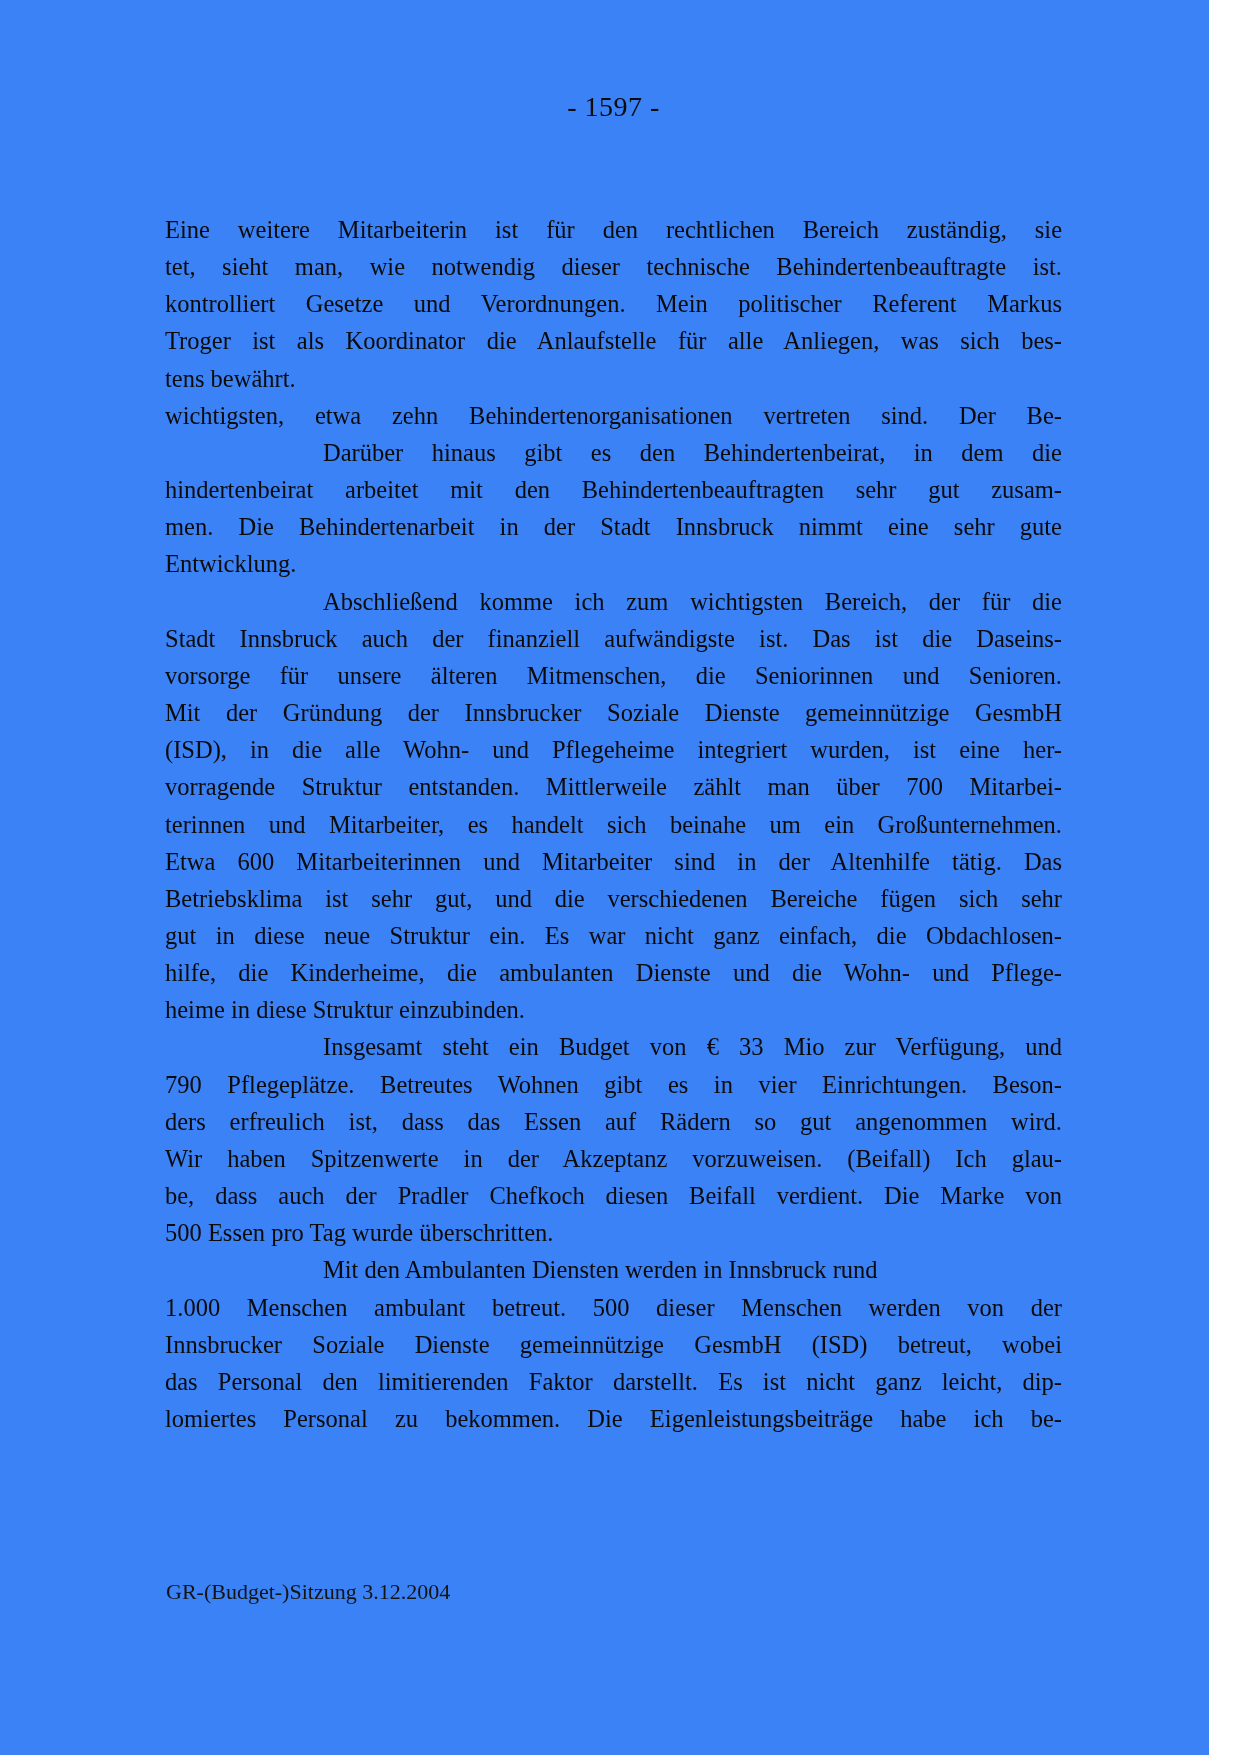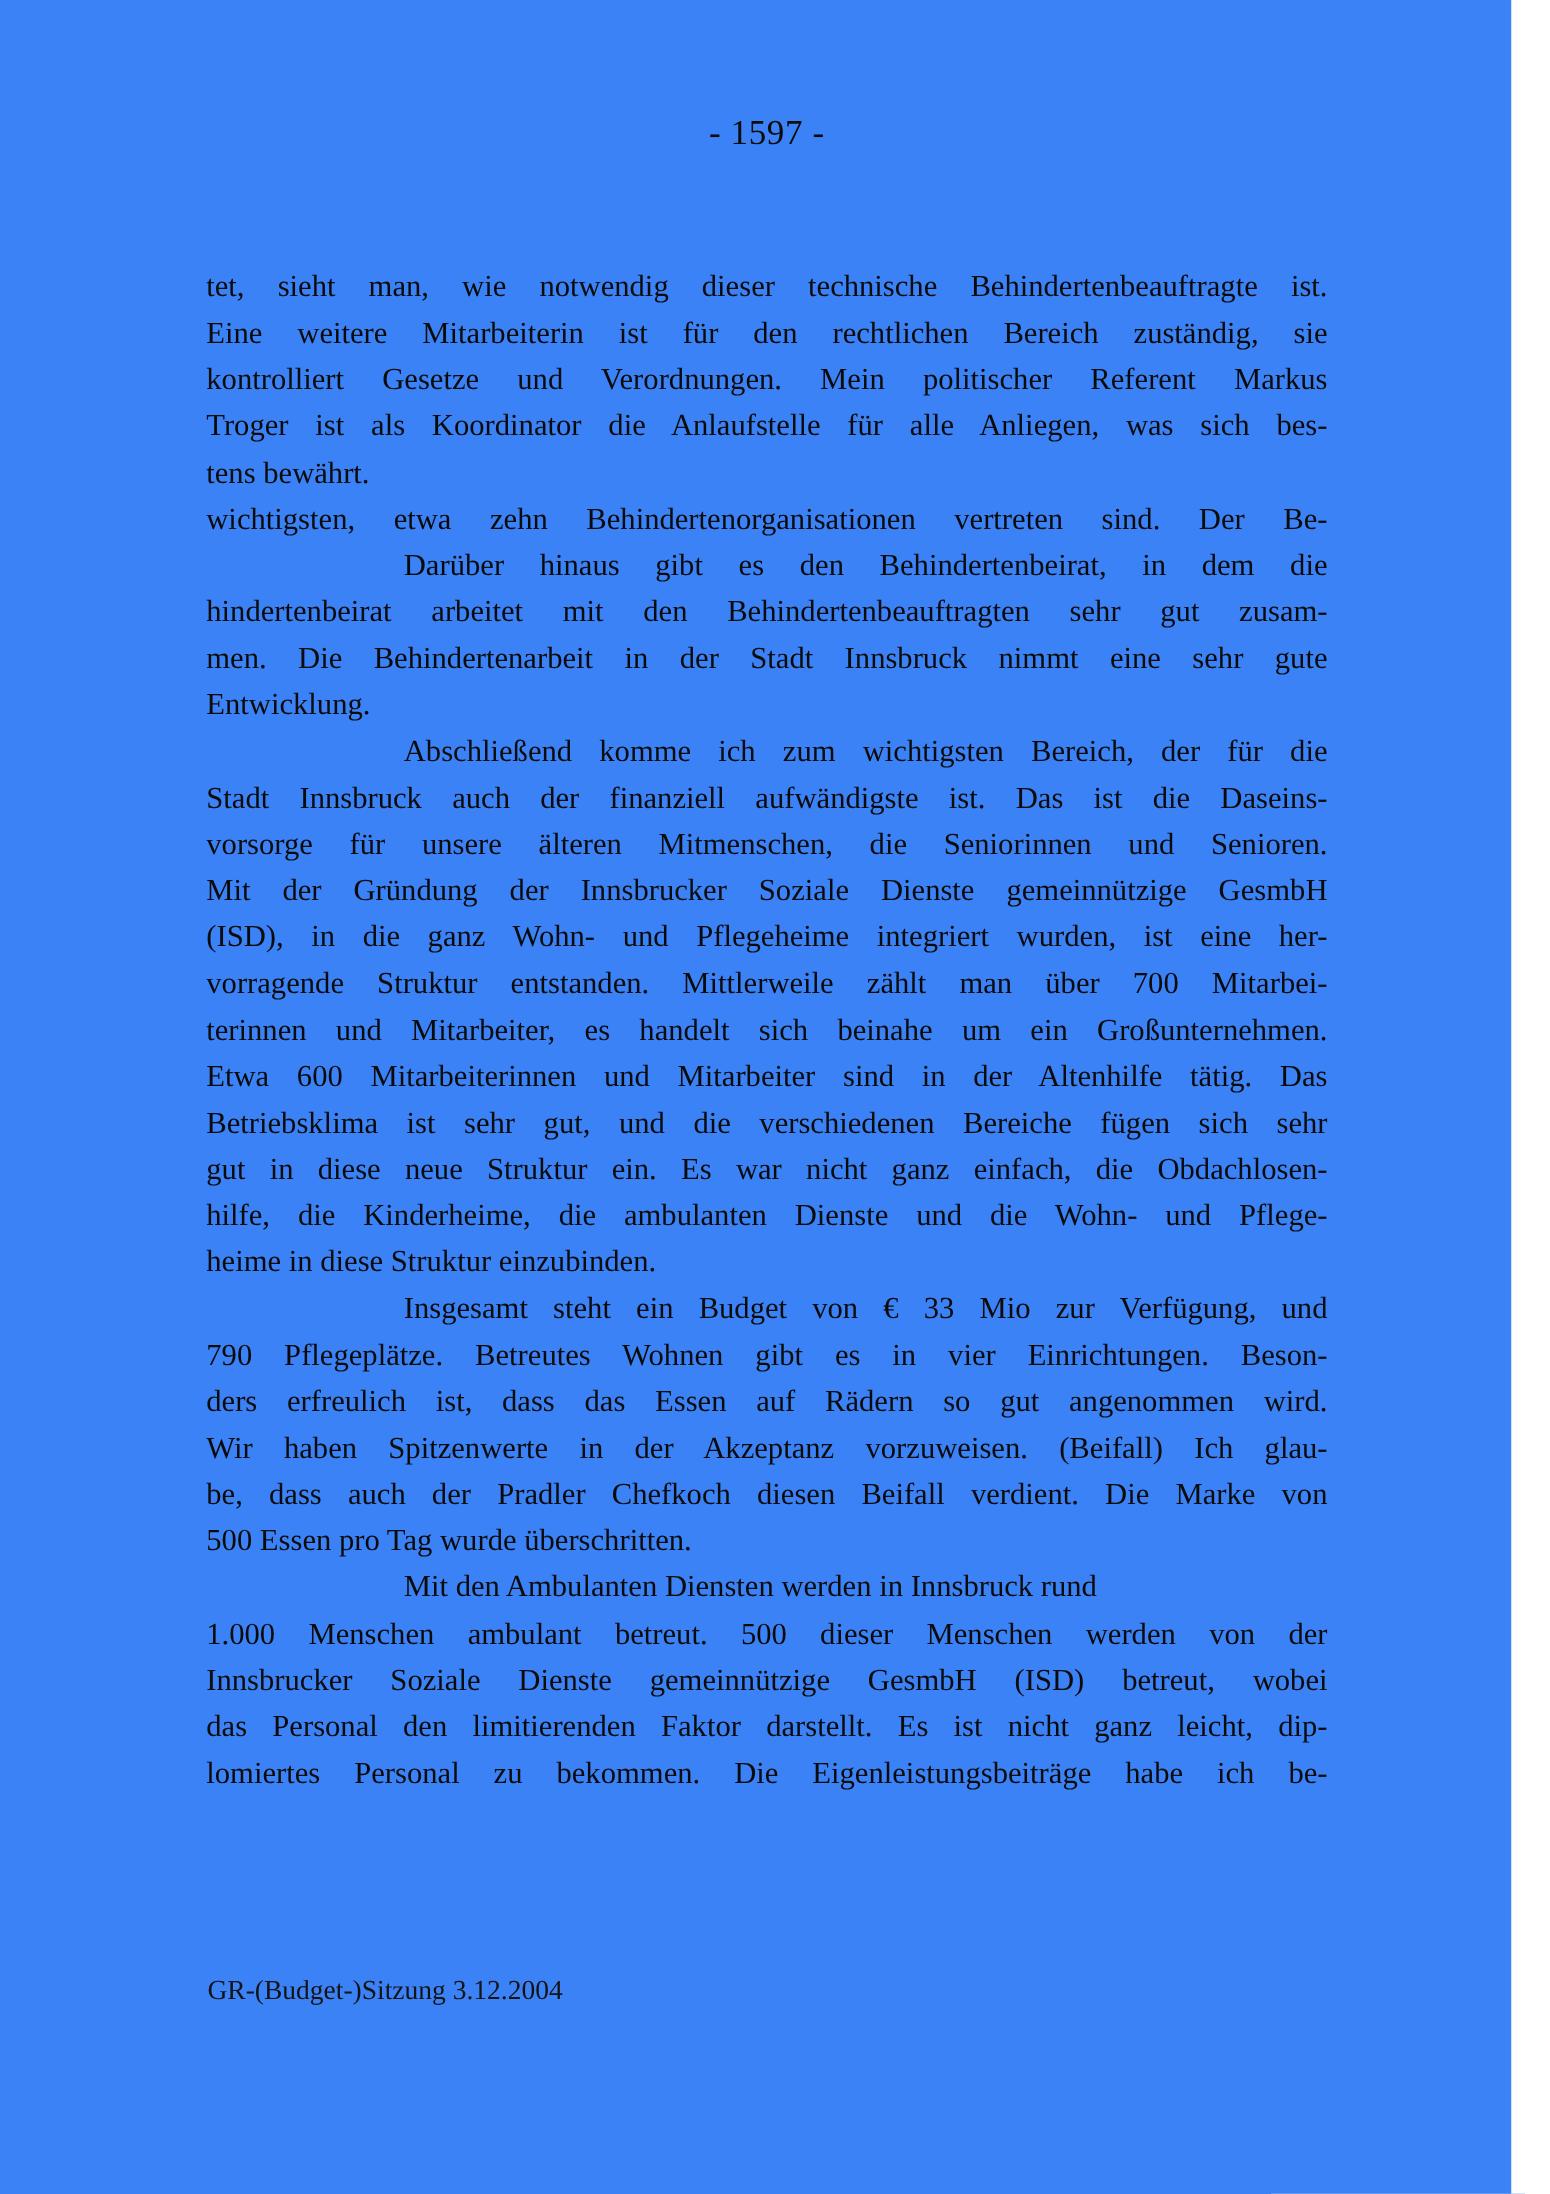--- a/index.html
+++ b/index.html
@@ -56,35 +56,35 @@
     color: #141414;
   }
 </style>
 </head>
 <body>
 
 <div class="page">
   <div class="page-number">- 1597 -</div>
 
   <div class="doc-body">
+      <div class="line">Eine weitere Mitarbeiterin ist für den rechtlichen Bereich zuständig, sie</div>
       <div class="line">tet, sieht man, wie notwendig dieser technische Behindertenbeauftragte ist.</div>
-      <div class="line">Eine weitere Mitarbeiterin ist für den rechtlichen Bereich zuständig, sie</div>
       <div class="line">kontrolliert Gesetze und Verordnungen. Mein politischer Referent Markus</div>
       <div class="line">Troger ist als Koordinator die Anlaufstelle für alle Anliegen, was sich bes-</div>
       <div class="line no-stretch">tens bewährt.</div>
       <div class="line">wichtigsten, etwa zehn Behindertenorganisationen vertreten sind. Der Be-</div>
       <div class="line indent">Darüber hinaus gibt es den Behindertenbeirat, in dem die</div>
       <div class="line">hindertenbeirat arbeitet mit den Behindertenbeauftragten sehr gut zusam-</div>
       <div class="line">men. Die Behindertenarbeit in der Stadt Innsbruck nimmt eine sehr gute</div>
       <div class="line no-stretch">Entwicklung.</div>
       <div class="line indent">Abschließend komme ich zum wichtigsten Bereich, der für die</div>
       <div class="line">Stadt Innsbruck auch der finanziell aufwändigste ist. Das ist die Daseins-</div>
       <div class="line">vorsorge für unsere älteren Mitmenschen, die Seniorinnen und Senioren.</div>
       <div class="line">Mit der Gründung der Innsbrucker Soziale Dienste gemeinnützige GesmbH</div>
-      <div class="line">(ISD), in die ganz Wohn- und Pflegeheime integriert wurden, ist eine her-</div>
+      <div class="line">(ISD), in die alle Wohn- und Pflegeheime integriert wurden, ist eine her-</div>
       <div class="line">vorragende Struktur entstanden. Mittlerweile zählt man über 700 Mitarbei-</div>
       <div class="line">terinnen und Mitarbeiter, es handelt sich beinahe um ein Großunternehmen.</div>
       <div class="line">Etwa 600 Mitarbeiterinnen und Mitarbeiter sind in der Altenhilfe tätig. Das</div>
       <div class="line">Betriebsklima ist sehr gut, und die verschiedenen Bereiche fügen sich sehr</div>
       <div class="line">gut in diese neue Struktur ein. Es war nicht ganz einfach, die Obdachlosen-</div>
       <div class="line">hilfe, die Kinderheime, die ambulanten Dienste und die Wohn- und Pflege-</div>
       <div class="line no-stretch">heime in diese Struktur einzubinden.</div>
       <div class="line indent">Insgesamt steht ein Budget von € 33 Mio zur Verfügung, und</div>
       <div class="line">790 Pflegeplätze. Betreutes Wohnen gibt es in vier Einrichtungen. Beson-</div>
       <div class="line">ders erfreulich ist, dass das Essen auf Rädern so gut angenommen wird.</div>

